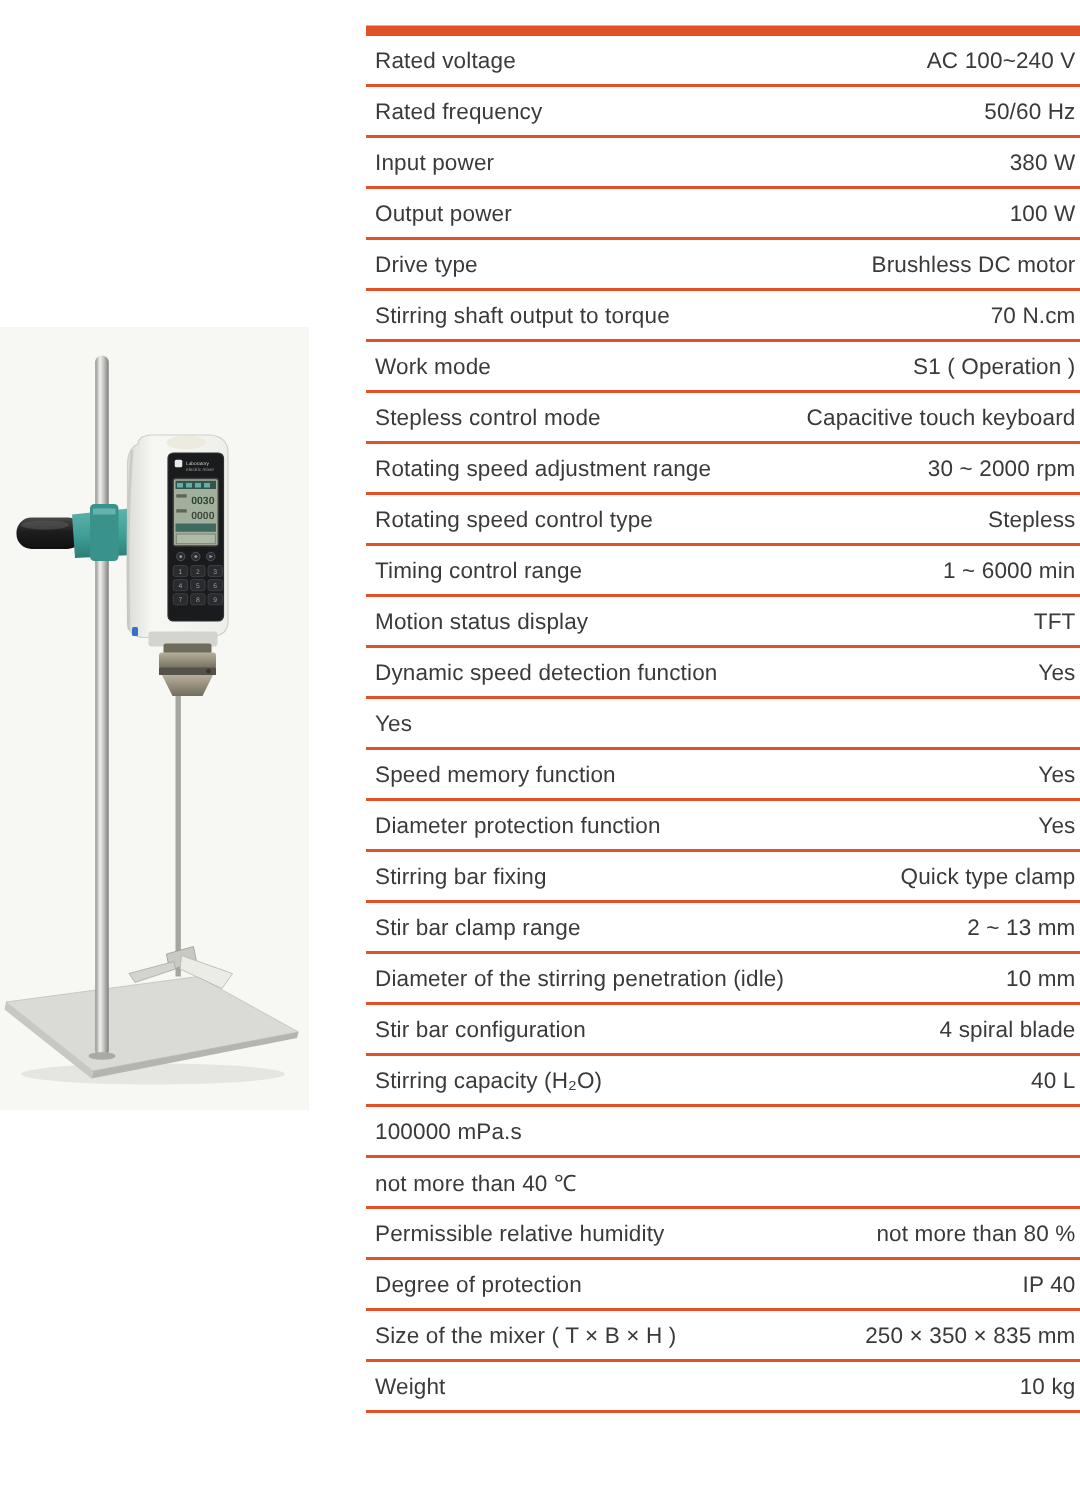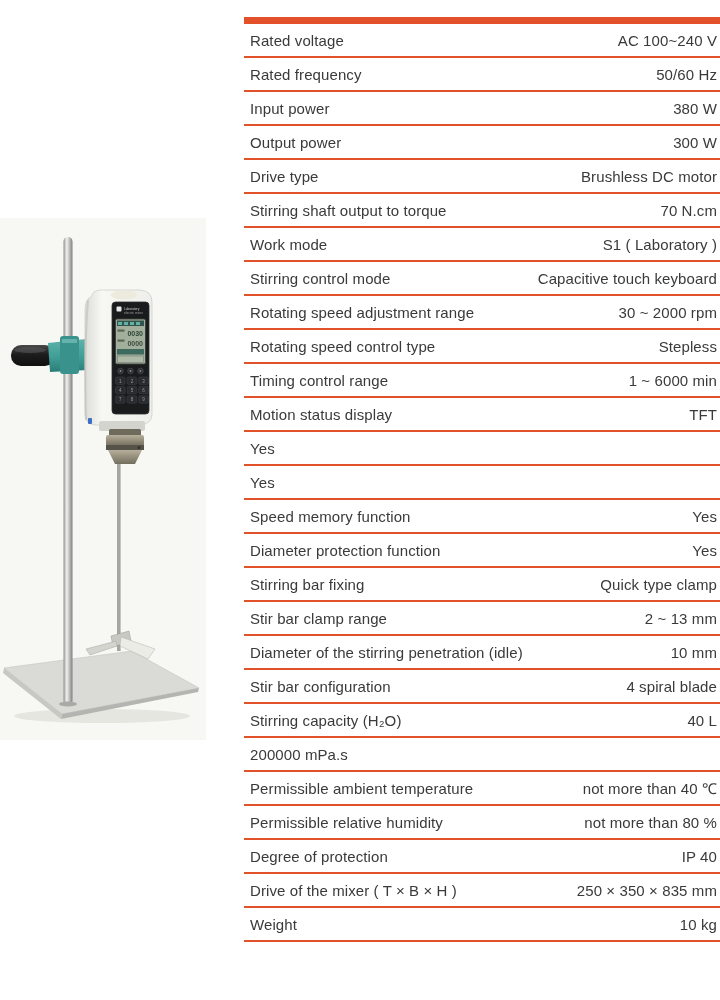--- a/index.html
+++ b/index.html
@@ -152,55 +152,56 @@
         <div class="spec-row">
           <span class="spec-label">Rated frequency</span>
           <span class="spec-value">50/60 Hz</span>
         </div>
         <div class="spec-row">
           <span class="spec-label">Input power</span>
           <span class="spec-value">380 W</span>
         </div>
         <div class="spec-row">
           <span class="spec-label">Output power</span>
-          <span class="spec-value">300 W</span>
+          <span class="spec-value">100 W</span>
         </div>
         <div class="spec-row">
           <span class="spec-label">Drive type</span>
           <span class="spec-value">Brushless DC motor</span>
         </div>
         <div class="spec-row">
           <span class="spec-label">Stirring shaft output to torque</span>
           <span class="spec-value">70 N.cm</span>
         </div>
         <div class="spec-row">
           <span class="spec-label">Work mode</span>
-          <span class="spec-value">S1 ( Laboratory )</span>
-        </div>
-        <div class="spec-row">
-          <span class="spec-label">Stirring control mode</span>
+          <span class="spec-value">S1 ( Operation )</span>
+        </div>
+        <div class="spec-row">
+          <span class="spec-label">Stepless control mode</span>
           <span class="spec-value">Capacitive touch keyboard</span>
         </div>
         <div class="spec-row">
           <span class="spec-label">Rotating speed adjustment range</span>
           <span class="spec-value">30 ~ 2000 rpm</span>
         </div>
         <div class="spec-row">
           <span class="spec-label">Rotating speed control type</span>
           <span class="spec-value">Stepless</span>
         </div>
         <div class="spec-row">
           <span class="spec-label">Timing control range</span>
           <span class="spec-value">1 ~ 6000 min</span>
         </div>
         <div class="spec-row">
           <span class="spec-label">Motion status display</span>
           <span class="spec-value">TFT</span>
         </div>
         <div class="spec-row">
+          <span class="spec-label">Dynamic speed detection function</span>
           <span class="spec-value">Yes</span>
         </div>
         <div class="spec-row">
           <span class="spec-value">Yes</span>
         </div>
         <div class="spec-row">
           <span class="spec-label">Speed memory function</span>
           <span class="spec-value">Yes</span>
         </div>
         <div class="spec-row">
@@ -221,36 +222,35 @@
         </div>
         <div class="spec-row">
           <span class="spec-label">Stir bar configuration</span>
           <span class="spec-value">4 spiral blade</span>
         </div>
         <div class="spec-row">
           <span class="spec-label">Stirring capacity (H₂O)</span>
           <span class="spec-value">40 L</span>
         </div>
         <div class="spec-row">
-          <span class="spec-value">200000 mPa.s</span>
-        </div>
-        <div class="spec-row">
-          <span class="spec-label">Permissible ambient temperature</span>
+          <span class="spec-value">100000 mPa.s</span>
+        </div>
+        <div class="spec-row">
           <span class="spec-value">not more than 40 ℃</span>
         </div>
         <div class="spec-row">
           <span class="spec-label">Permissible relative humidity</span>
           <span class="spec-value">not more than 80 %</span>
         </div>
         <div class="spec-row">
           <span class="spec-label">Degree of protection</span>
           <span class="spec-value">IP 40</span>
         </div>
         <div class="spec-row">
-          <span class="spec-label">Drive of the mixer ( T × B × H )</span>
+          <span class="spec-label">Size of the mixer ( T × B × H )</span>
           <span class="spec-value">250 × 350 × 835 mm</span>
         </div>
         <div class="spec-row">
           <span class="spec-label">Weight</span>
           <span class="spec-value">10 kg</span>
         </div>
       </div>
   </div>
 
 </div>

